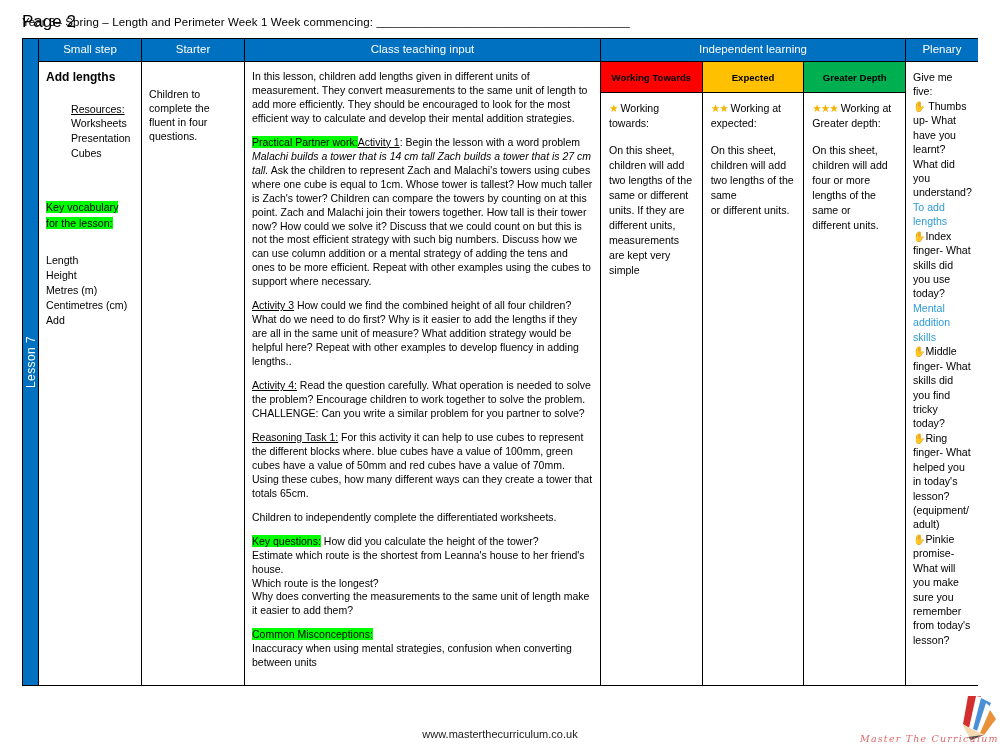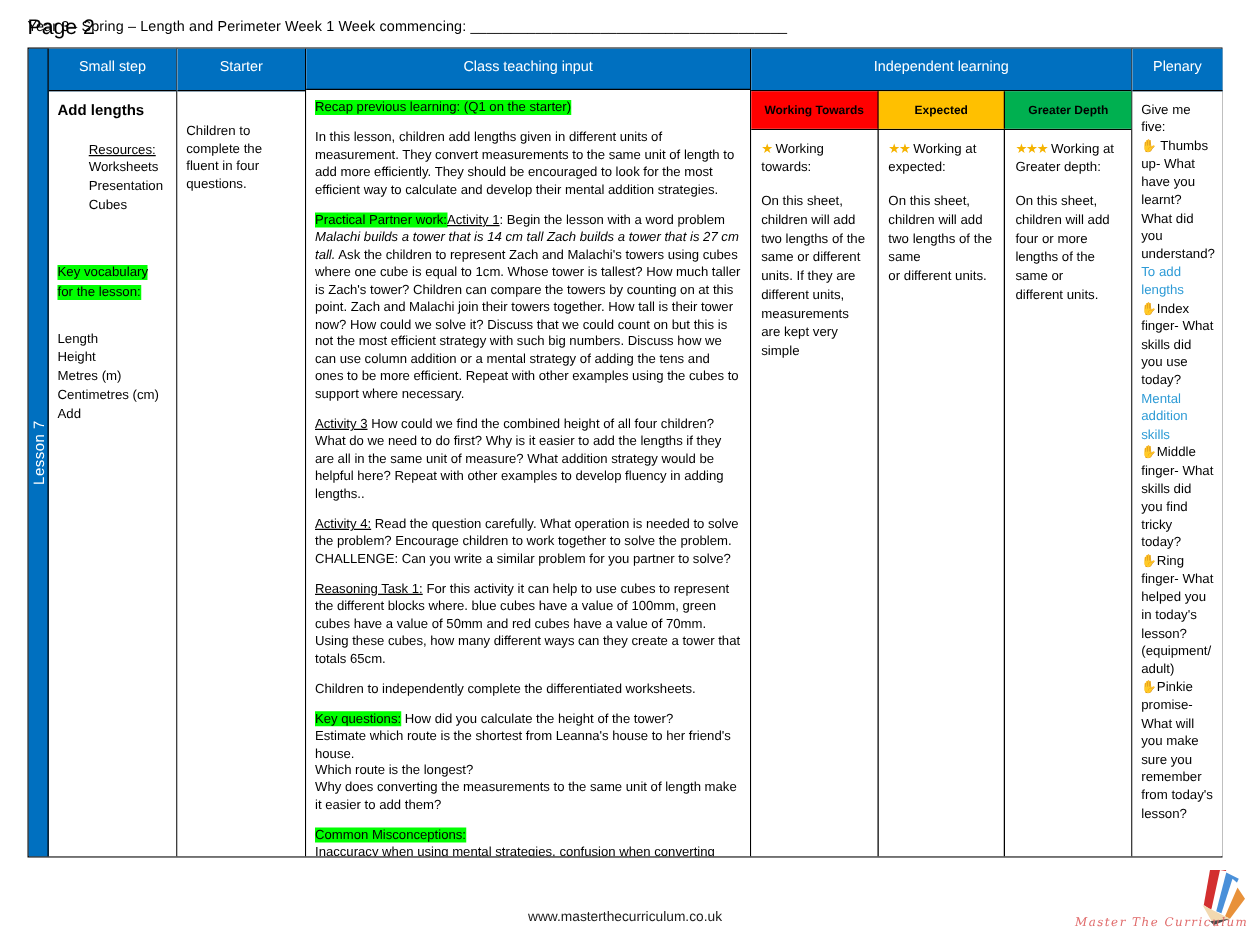--- a/index.html
+++ b/index.html
@@ -92,21 +92,21 @@
 
   
   .col-head {
     background: #0070C0;
     color: #ffffff;
     font-size: 11.5px;
     text-align: center;
     padding: 4px 2px 5px 2px;
     border-bottom: 1.4px solid #000;
     box-sizing: border-box;
-    height: 34px;
+    height: 23px;
     display: flex;
     align-items: center;
     justify-content: center;
     line-height: 1;
   }
 
   .col-body {
     padding: 8px 7px 6px 7px;
     font-size: 10.6px;
     line-height: 1.32;
@@ -265,23 +265,20 @@
 
   <div class="col col-starter">
     <div class="col-head">Starter</div>
     <div class="col-body">Children to complete the fluent in four questions.</div>
   </div>
 
   <div class="col col-class">
     <div class="col-head">Class teaching input</div>
     <div class="col-body cti">
 
-      <p>
-        <span class="hl">Recap previous learning: (Q1 on the starter)</span>
-      </p>
 
       <p>In this lesson, children add lengths given in different units of measurement. They convert measurements to the same unit of length to add more efficiently. They should be encouraged to look for the most efficient way to calculate and develop their mental addition strategies.</p>
 
       <p>
         <span class="hl">Practical Partner work:</span><span class="u">Activity 1</span><span>: Begin the lesson with a word problem</span>
         <em>Malachi builds a tower that is 14 cm tall Zach builds a tower that is 27 cm tall.</em><span> Ask the children to represent Zach and Malachi's towers using cubes where one cube is equal to 1cm.  Whose tower is tallest?  How much taller is Zach's tower?  Children can compare the towers by counting on at this point.   Zach and Malachi join their towers together. How tall is their tower now?  How could we solve it?  Discuss that we could count on but this is not the most efficient strategy with such big numbers.  Discuss how we can use column addition or a mental strategy of adding the tens and ones to be more efficient.  Repeat with other examples using the cubes to support where necessary.</span>
       </p>
 
       <p>
         <span class="u">Activity 3</span><span>  How could we find the combined height of all four children?  What do we need to do first?  Why is it easier to add the lengths if they are all in the same unit of measure?  What addition strategy would be helpful here?  Repeat with other examples to develop fluency in adding lengths..</span>

